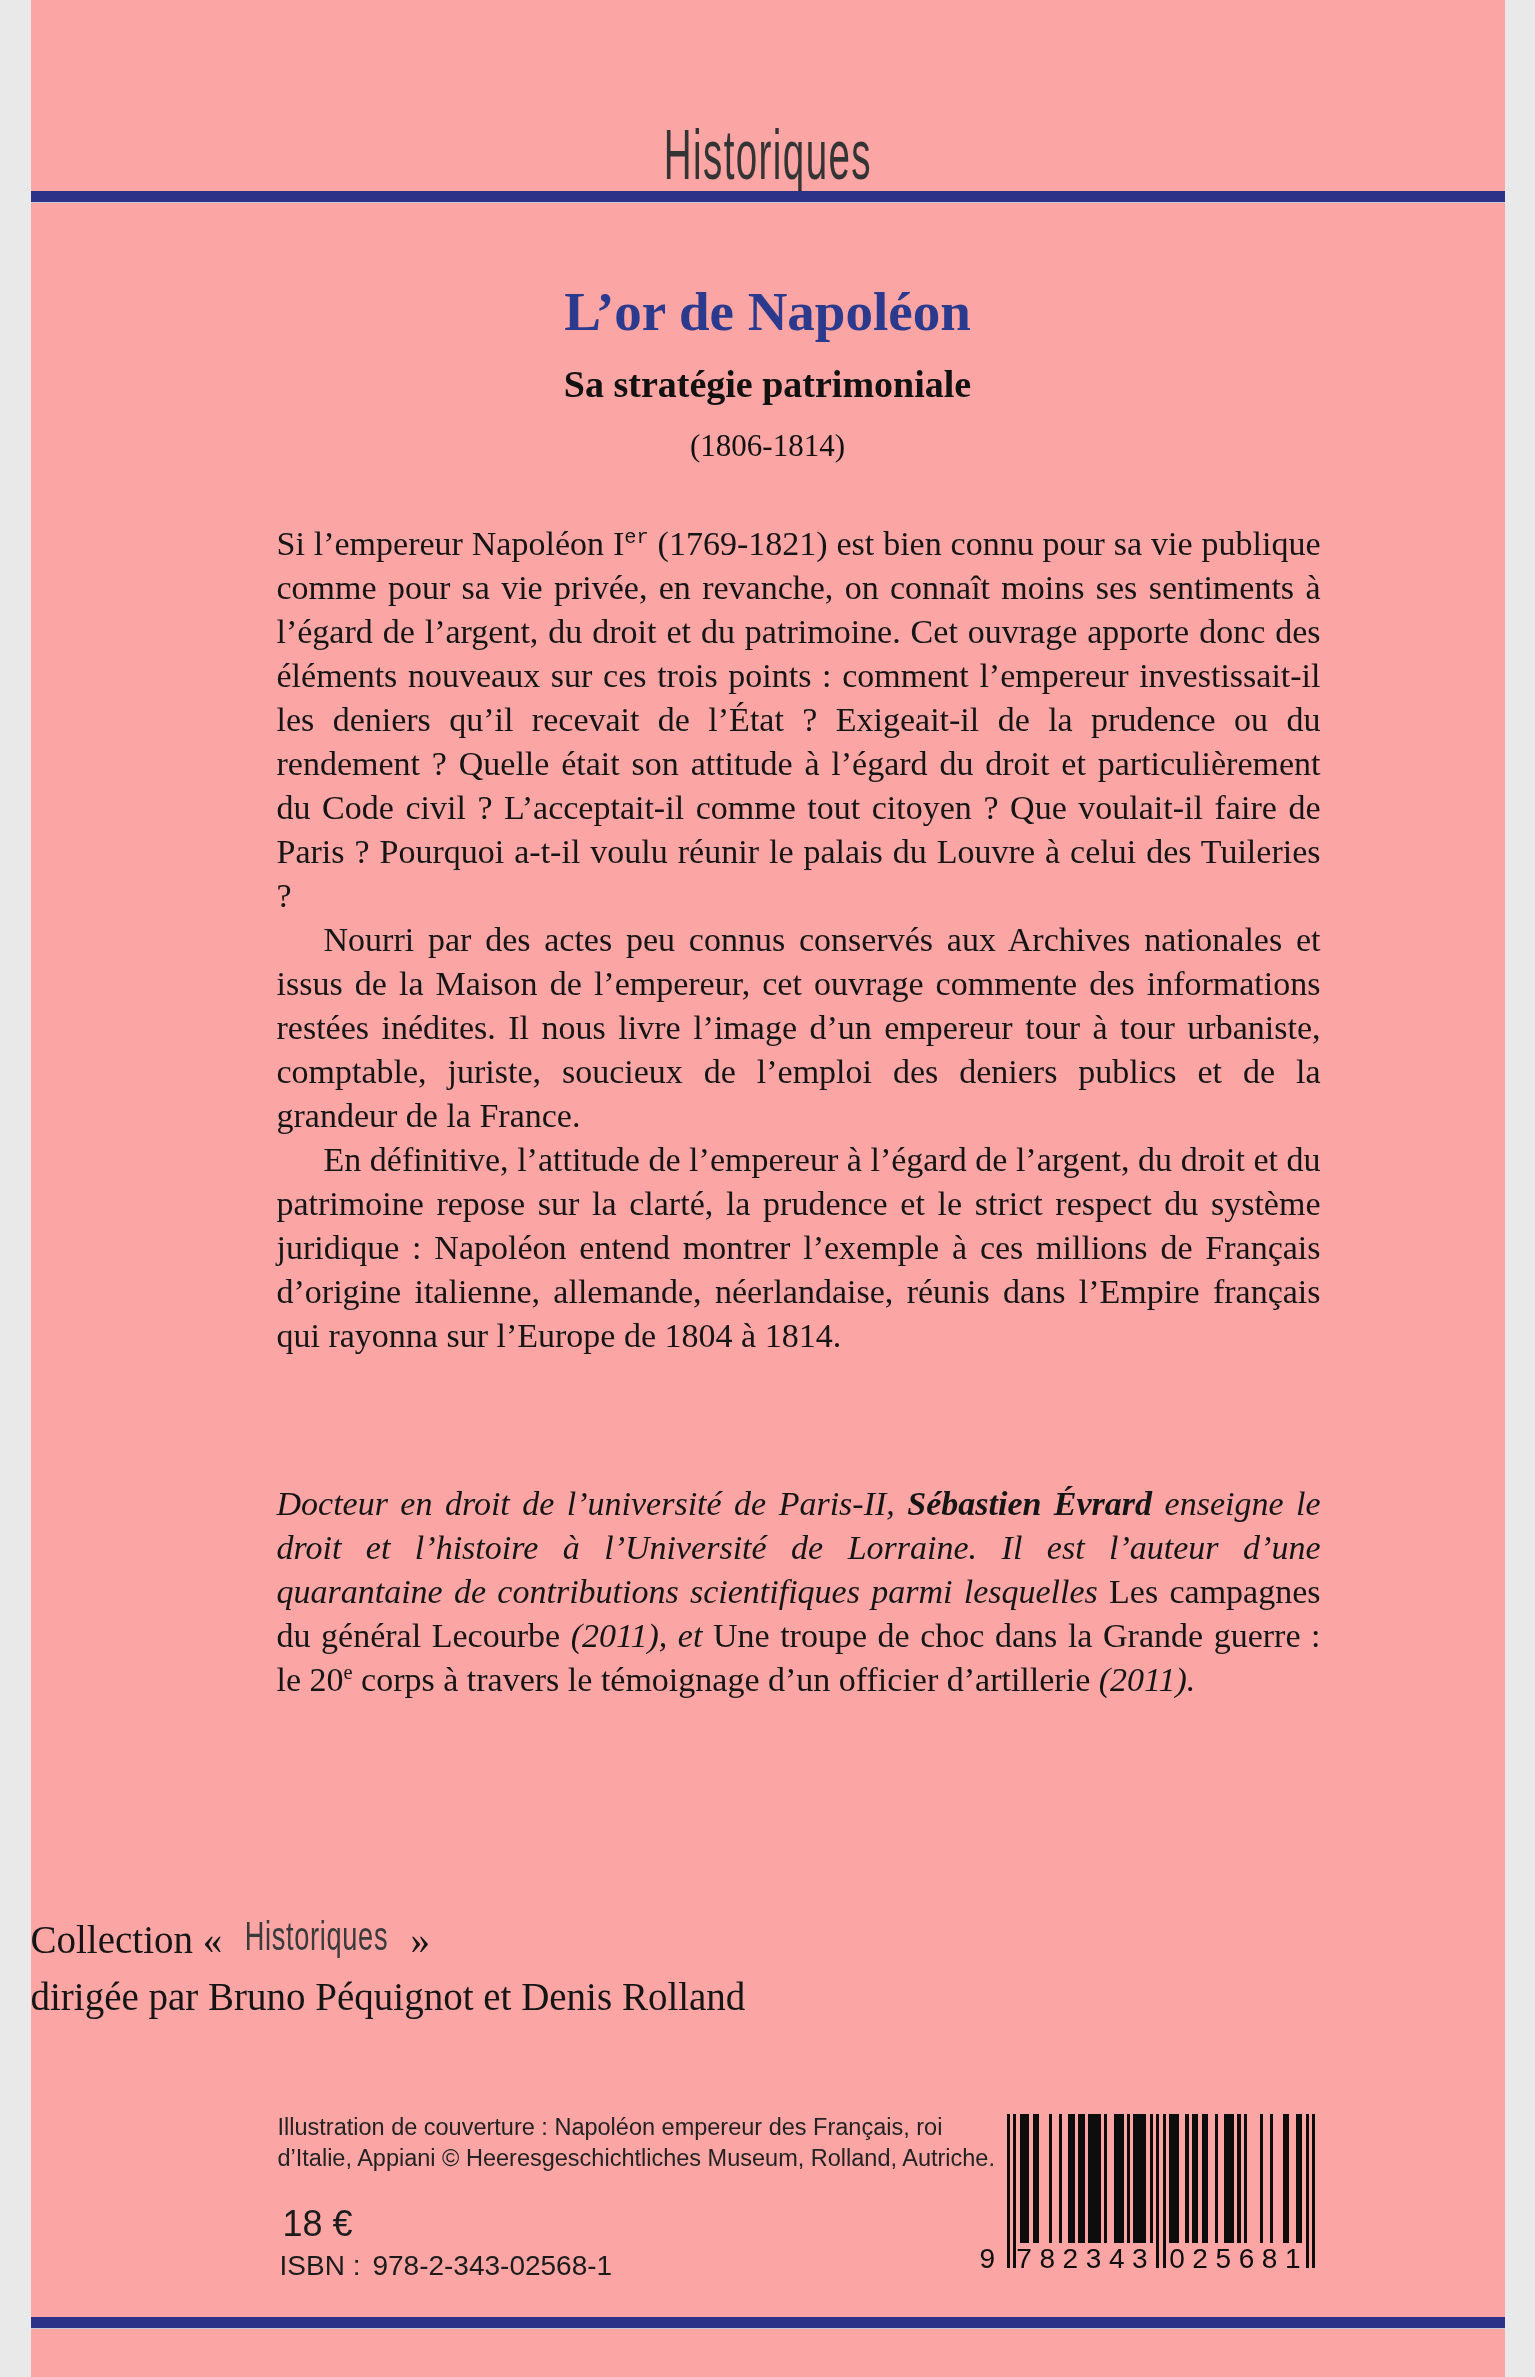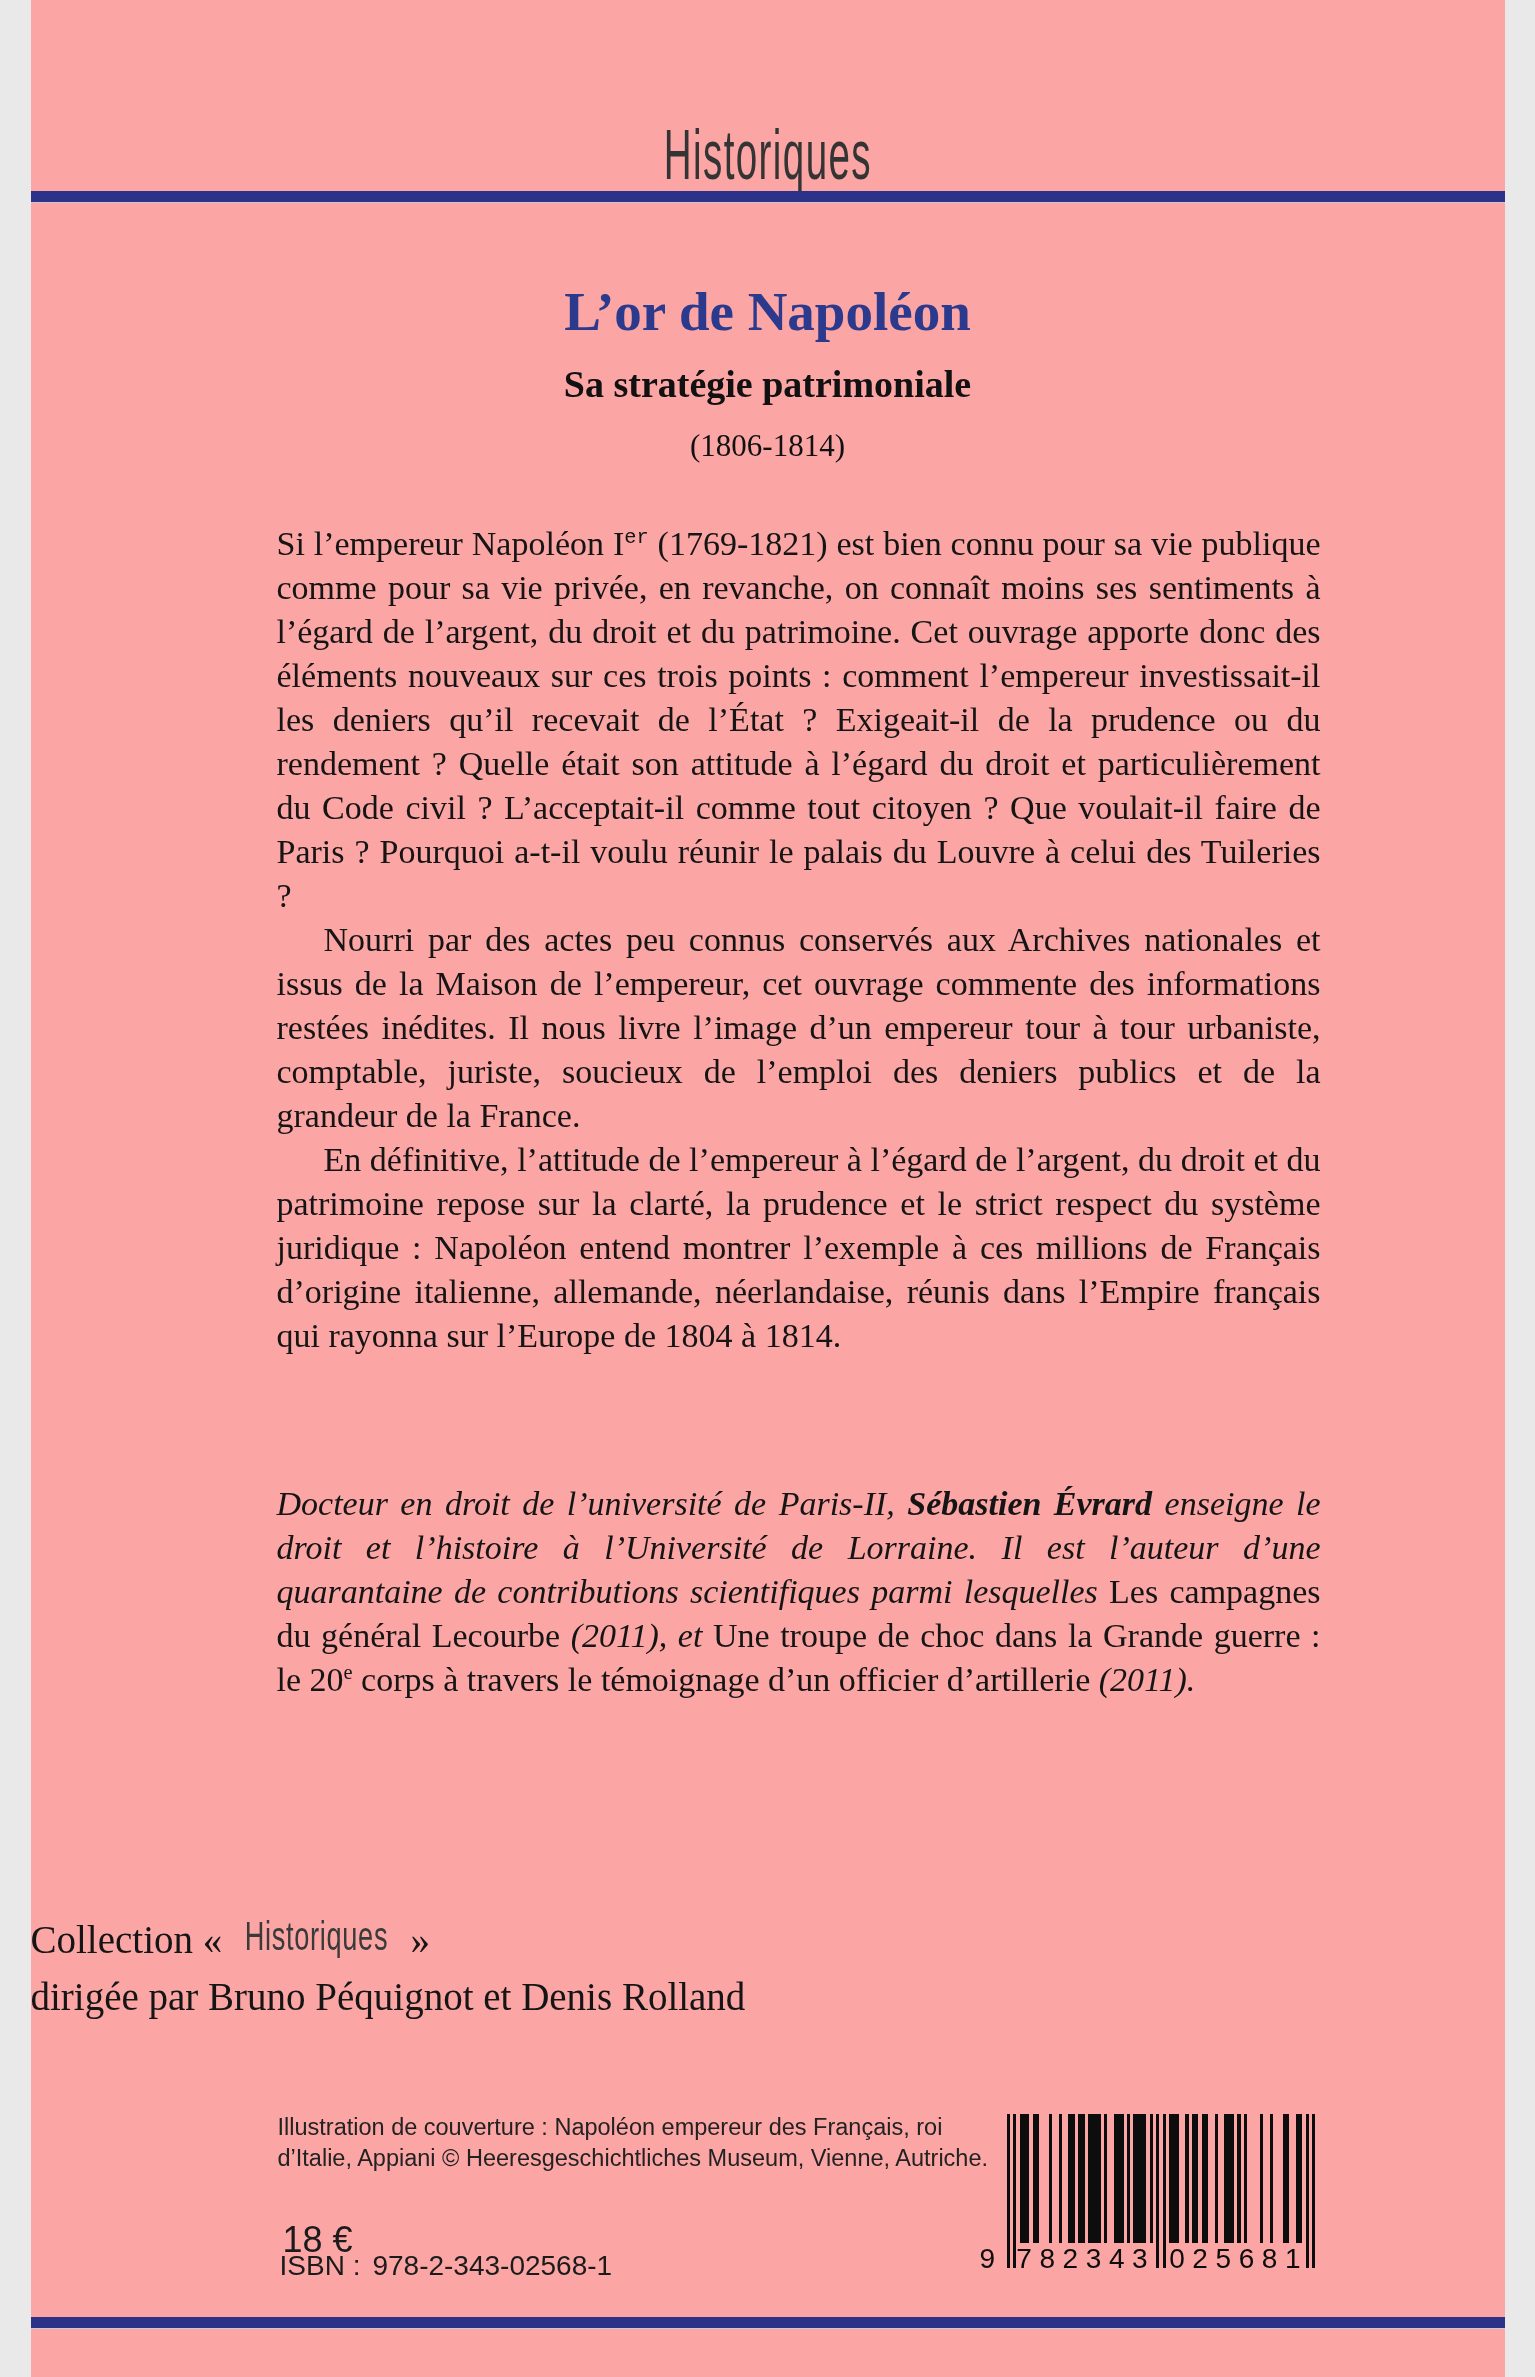--- a/index.html
+++ b/index.html
@@ -96,21 +96,21 @@
   
   .sans{font-family:"Liberation Sans","DejaVu Sans",sans-serif;}
   .credit{
     position:absolute;top:2112px;left:247px;width:747px;
     font-size:23.5px;line-height:31px;
     color:#222;
   }
   .credit .it{}
   .price{
     position:absolute;top:2203px;left:252px;
-    font-size:36px;color:#1b1b1b;margin-top:16px;
+    font-size:36px;color:#1b1b1b;
   }
   .isbn{
     position:absolute;top:2250px;left:249px;
     font-size:28px;color:#1b1b1b;
   }
   .isbn .isbn-value{margin-left:12px;}
 
   
   .barcode{
     position:absolute;top:2114px;left:976px;width:309px;height:154px;
@@ -153,21 +153,21 @@
     <p style="margin:0;"><span>Docteur en droit de l’université de Paris-II, </span><span class="author">Sébastien Évrard</span><span> enseigne le droit et l’histoire à l’Université de Lorraine. Il est l’auteur d’une quarantaine de contributions scientifiques parmi lesquelles </span><span class="roman">Les campagnes du général Lecourbe</span><span> (2011), et </span><span class="roman"><span>Une troupe de choc dans la Grande guerre : le 20</span><sup>e</sup><span> corps à travers le témoignage d’un officier d’artillerie</span></span><span> (2011).</span></p>
   </section>
 
   <section class="collection">
     <div><span>Collection « </span><span class="logo-type logo-inline">Historiques</span><span> »</span></div>
     <div>dirigée par Bruno Péquignot et Denis Rolland</div>
   </section>
 
   <div class="credit sans">
     <span>Illustration de couverture : </span><span class="it">Napoléon empereur des Français, roi</span><br>
-    <span class="it">d’Italie</span><span>, Appiani © Heeresgeschichtliches Museum, Vienne, Autriche.</span>
+    <span class="it">d’Italie</span><span>, Appiani © Heeresgeschichtliches Museum, Rolland, Autriche.</span>
   </div>
 
   <div class="price sans">18 €</div>
 
   <div class="isbn sans">
     <span>ISBN :</span><span class="isbn-value">978-2-343-02568-1</span>
   </div>
 
   <div class="barcode">
     <div class="bc-bars">

